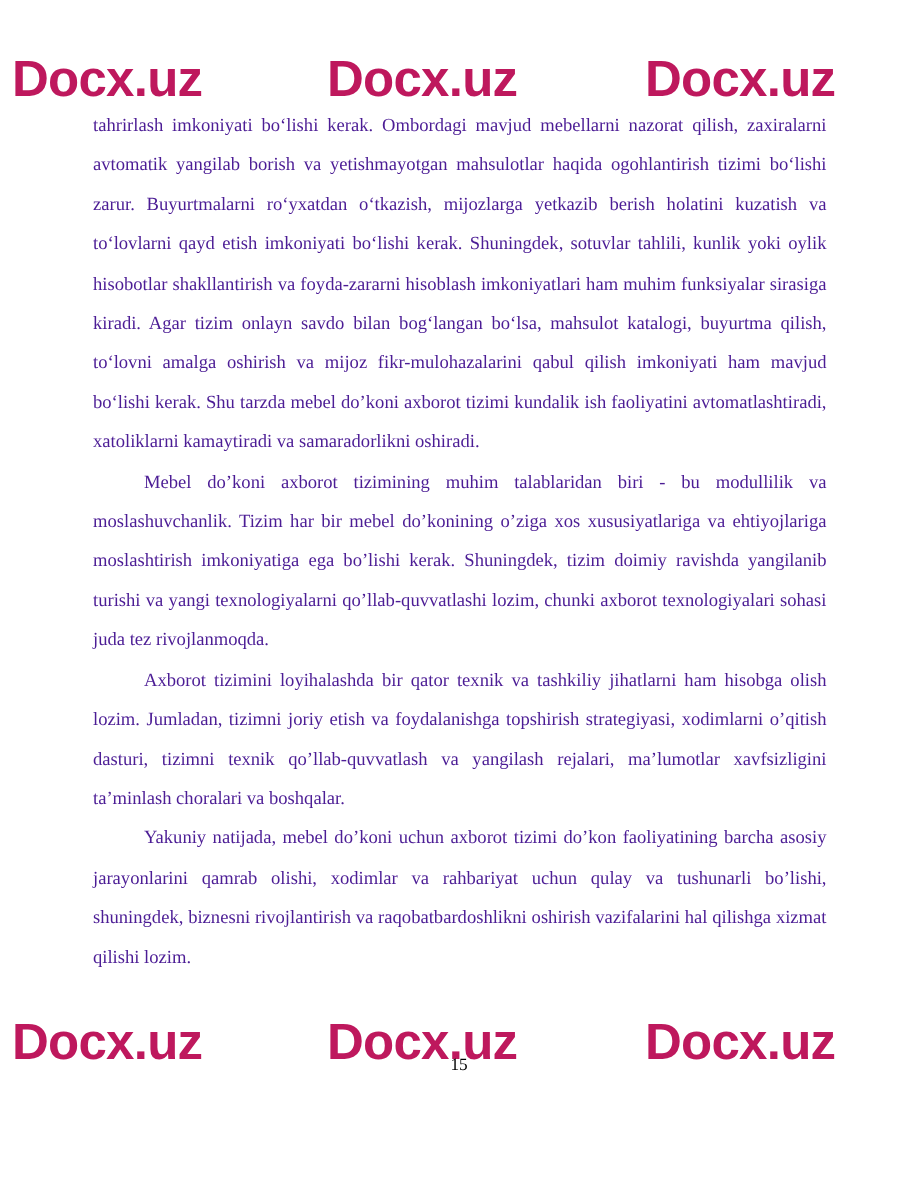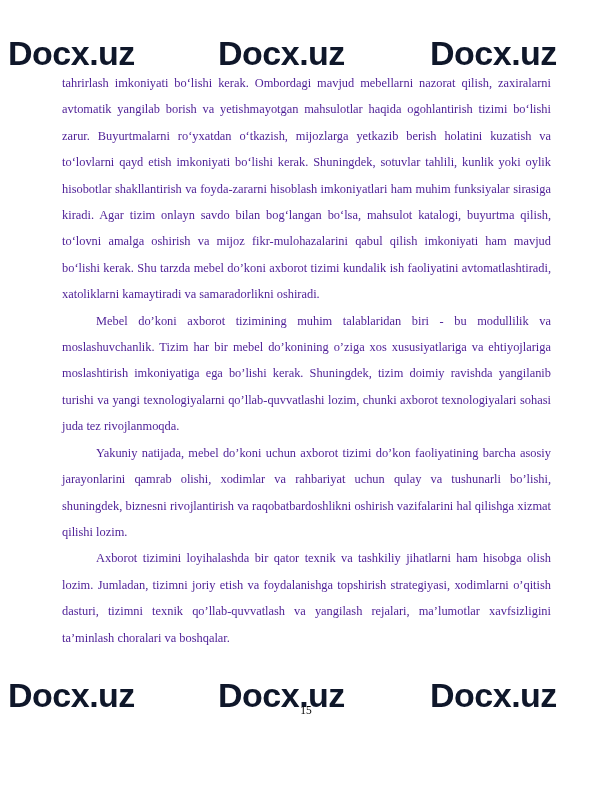--- a/index.html
+++ b/index.html
@@ -21,21 +21,21 @@
     width: 612px;
     height: 792px;
     background: #ffffff;
   }
 
   
   .watermark {
     position: absolute;
     font-family: "Liberation Sans", sans-serif;
     font-weight: bold;
-    color: #0f172a;
+    color: #be185d;
     white-space: nowrap;
     user-select: none;
     pointer-events: none;
     letter-spacing: -0.5px;
   }
   .wm-top-left  { left: 8px;   top: 34px;  font-size: 34px; }
   .wm-top-mid   { left: 218px; top: 34px;  font-size: 34px; }
   .wm-top-right { left: 430px; top: 34px;  font-size: 34px; }
 
   .wm-bot-left  { left: 8px;   top: 676px; font-size: 34px; }
@@ -78,22 +78,22 @@
 
 <div class="page">
 
   <div class="watermark wm-top-left">Docx.uz</div>
   <div class="watermark wm-top-mid">Docx.uz</div>
   <div class="watermark wm-top-right">Docx.uz</div>
 
   <div class="content">
     <p class="para">tahrirlash imkoniyati bo‘lishi kerak. Ombordagi mavjud mebellarni nazorat qilish, zaxiralarni avtomatik yangilab borish va yetishmayotgan mahsulotlar haqida ogohlantirish tizimi bo‘lishi zarur. Buyurtmalarni ro‘yxatdan o‘tkazish, mijozlarga yetkazib berish holatini kuzatish va to‘lovlarni qayd etish imkoniyati bo‘lishi kerak. Shuningdek, sotuvlar tahlili, kunlik yoki oylik hisobotlar shakllantirish va foyda-zararni hisoblash imkoniyatlari ham muhim funksiyalar sirasiga kiradi. Agar tizim onlayn savdo bilan bog‘langan bo‘lsa, mahsulot katalogi, buyurtma qilish, to‘lovni amalga oshirish va mijoz fikr-mulohazalarini qabul qilish imkoniyati ham mavjud bo‘lishi kerak. Shu tarzda mebel do’koni axborot tizimi kundalik ish faoliyatini avtomatlashtiradi, xatoliklarni kamaytiradi va samaradorlikni oshiradi.</p>
     <p class="para indent">Mebel do’koni axborot tizimining muhim talablaridan biri - bu modullilik va moslashuvchanlik. Tizim har bir mebel do’konining o’ziga xos xususiyatlariga va ehtiyojlariga moslashtirish imkoniyatiga ega bo’lishi kerak. Shuningdek, tizim doimiy ravishda yangilanib turishi va yangi texnologiyalarni qo’llab-quvvatlashi lozim, chunki axborot texnologiyalari sohasi juda tez rivojlanmoqda.</p>
+    <p class="para indent">Axborot tizimini loyihalashda bir qator texnik va tashkiliy jihatlarni ham hisobga olish lozim. Jumladan, tizimni joriy etish va foydalanishga topshirish strategiyasi, xodimlarni o’qitish dasturi, tizimni texnik qo’llab-quvvatlash va yangilash rejalari, ma’lumotlar xavfsizligini ta’minlash choralari va boshqalar.</p>
     <p class="para indent">Yakuniy natijada, mebel do’koni uchun axborot tizimi do’kon faoliyatining barcha asosiy jarayonlarini qamrab olishi, xodimlar va rahbariyat uchun qulay va tushunarli bo’lishi, shuningdek, biznesni rivojlantirish va raqobatbardoshlikni oshirish vazifalarini hal qilishga xizmat qilishi lozim.</p>
-    <p class="para indent">Axborot tizimini loyihalashda bir qator texnik va tashkiliy jihatlarni ham hisobga olish lozim. Jumladan, tizimni joriy etish va foydalanishga topshirish strategiyasi, xodimlarni o’qitish dasturi, tizimni texnik qo’llab-quvvatlash va yangilash rejalari, ma’lumotlar xavfsizligini ta’minlash choralari va boshqalar.</p>
   </div>
 
   <div class="watermark wm-bot-left">Docx.uz</div>
   <div class="watermark wm-bot-mid">Docx.uz</div>
   <div class="watermark wm-bot-right">Docx.uz</div>
 
   <div class="page-number">15</div>
 </div>
 
 </body></html>

